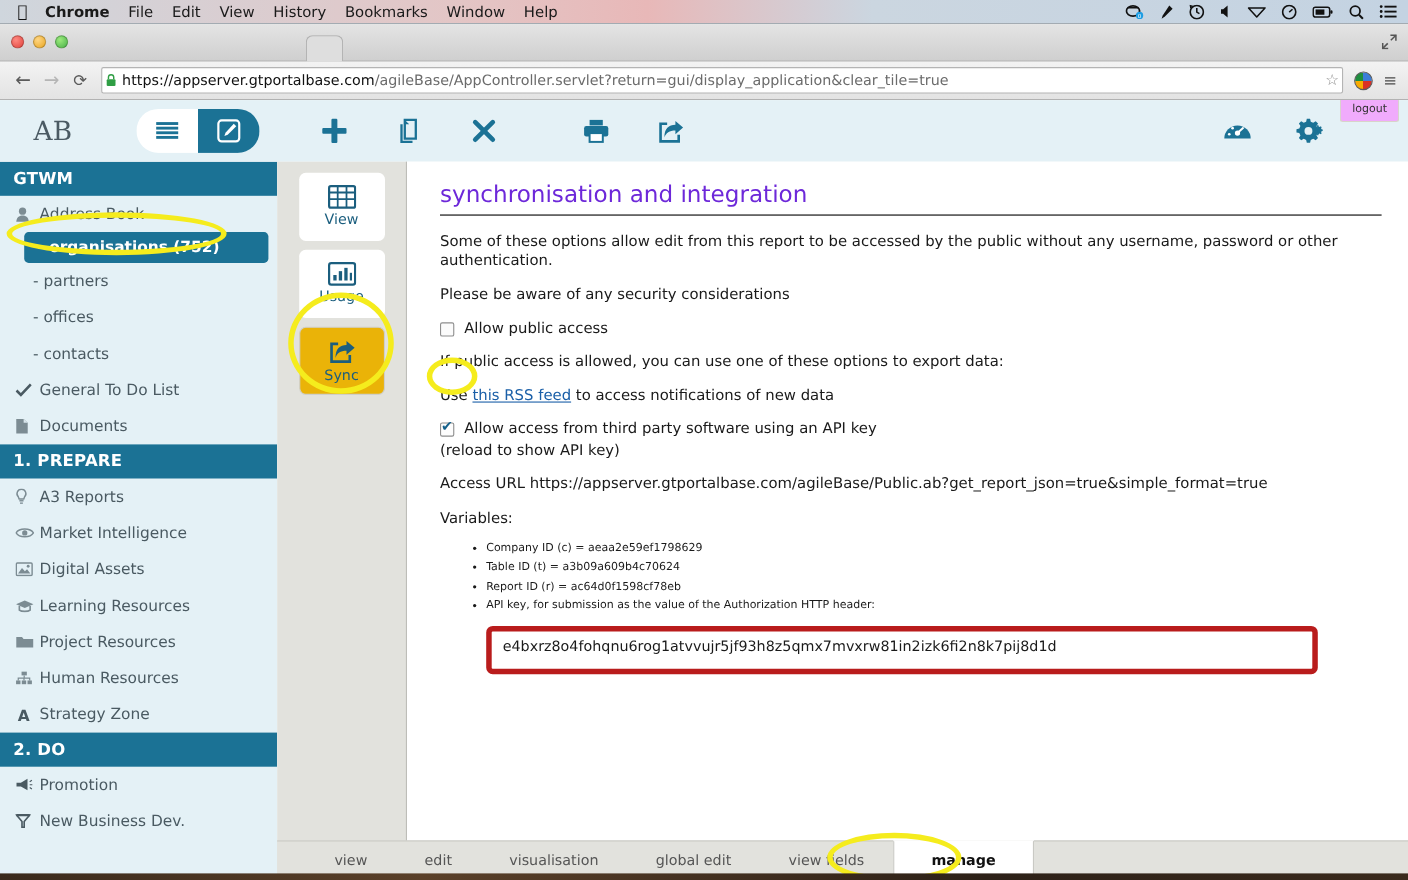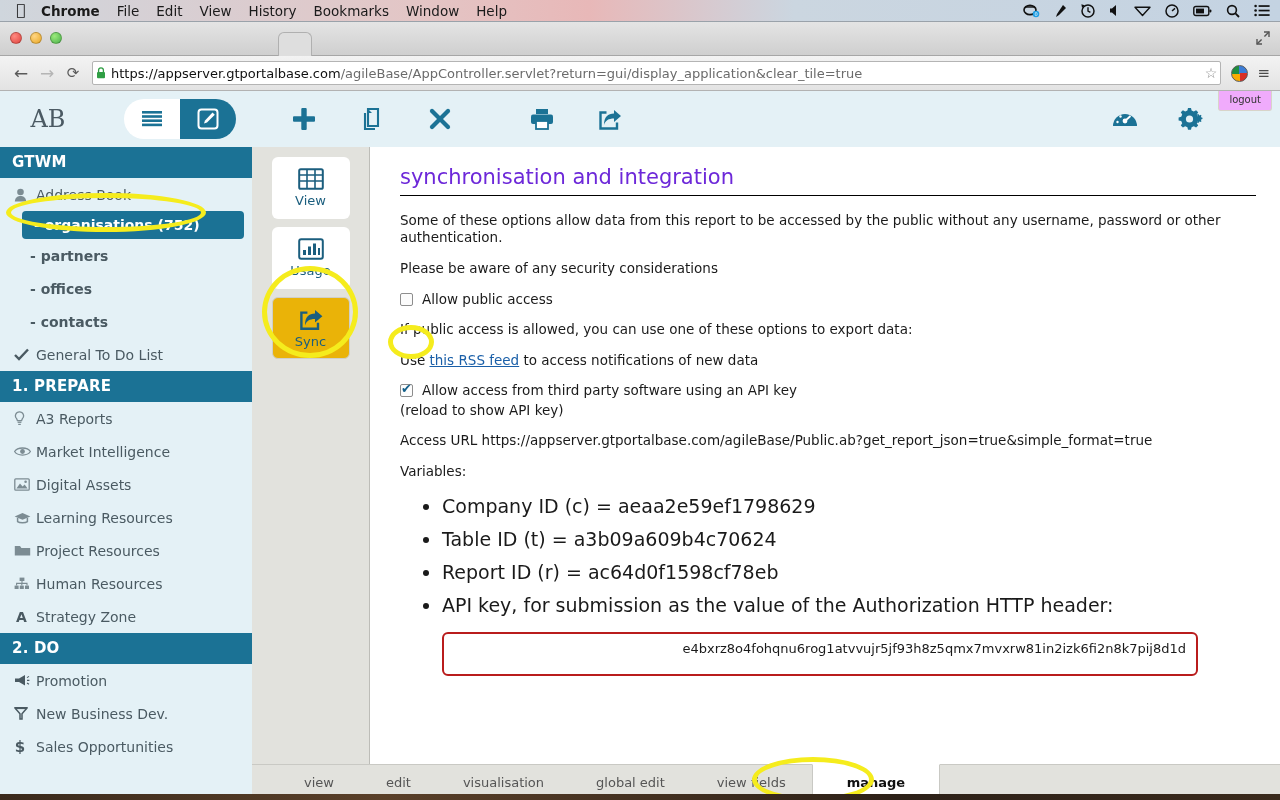--- a/index.html
+++ b/index.html
@@ -140,21 +140,21 @@
     padding: 6px 0 7px 12px;
     letter-spacing: .2px;
   }
   .sb-item {
     display: flex; align-items: center;
     padding: 6px 21px 6px 14px;
     font-size: 14px; color: #4a5a62;
     min-height: 33px;
   }
   .sb-item .ic { width: 22px; flex: none; display: flex; align-items: center; color: #7c8c93; }
-  .sb-item.sub { padding-left: 28px; color: #4a5a62; font-weight: bold; }
+  .sb-item.sub { padding-left: 28px; color: #4a5a62; }
   .sb-item.sub .lbl { padding-left: 2px; }
   .sb-item.selected {
     background: #1b7295; color: #fff; font-weight: bold;
     margin: 0 8px 0 22px; border-radius: 4px;
     padding-left: 10px; min-height: 28px;
   }
 
   
   .vtabs {
     width: 118px; flex: none; background: #e2e2dd;
@@ -194,32 +194,31 @@
     position: relative;
   }
   .cbox.checked { background: #fdfdfd; }
   .cbox.checked::after {
     content: "✔"; position: absolute; left: 0px; top: -4px;
     font-size: 13px; color: #14608a; line-height: 16px;
   }
   .sub-note { font-size: 13.5px; color: #1a1a1a; margin: -10px 0 14px 0; }
   a.link { color: #1a5fa8; text-decoration: underline; }
   ul.vars { margin: 0 0 6px 42px; }
-  ul.vars li { font-size: 19px; color: #1a1a1a; line-height: 1.73; list-style: disc; }
+  ul.vars li { font-size: 10px; color: #1a1a1a; line-height: 1.73; list-style: disc; }
   .keybox {
     margin-left: 42px; margin-top: 4px;
     width: 756px; height: 44px;
-    border: 2px solid #b91c1c; border-radius: 6px;
+    border: 5px solid #b91c1c; border-radius: 6px;
     background: #fff;
     font-size: 13px; color: #1a1a1a;
     padding: 7px 10px;
     overflow: hidden;
     resize: none;
     font-family: "DejaVu Sans", "Liberation Sans", sans-serif;
-    text-align: right;
   }
 
   
   .bottom-strip {
     position: absolute; left: 252px; bottom: 0;
     width: 1028px; height: 36px;
     background: #e2e2dd;
     border-top: 1px solid #c9c9c4;
     display: flex; align-items: stretch;
   }
@@ -489,20 +488,29 @@
 
         <div class="sb-item">
           <span class="ic">
             <svg width="15" height="13" viewBox="0 0 15 13">
                 <path d="M1 7 L5 11 L14 1.5" fill="none" stroke="#4a5a62" stroke-width="2.4"></path>
               </svg>
           </span>
           <span class="lbl">General To Do List</span>
         </div>
 
+        <div class="sb-item">
+          <span class="ic">
+            <svg width="12" height="15" viewBox="0 0 12 15">
+                <path d="M0.8 0.8 L7.5 0.8 L11.2 4.4 L11.2 14.2 L0.8 14.2 Z" fill="#7c8c93"></path>
+                <path d="M7.5 0.8 L7.5 4.4 L11.2 4.4" fill="#d9e6ec"></path>
+              </svg>
+          </span>
+          <span class="lbl">Documents</span>
+        </div>
 
         <div class="sb-header">1. PREPARE</div>
 
         <div class="sb-item">
           <span class="ic">
             <svg width="11" height="15" viewBox="0 0 11 15">
                 <path d="M5.5 0.8 A4 4 0 0 0 2.6 7.6 L3.4 9.6 L7.6 9.6 L8.4 7.6 A4 4 0 0 0 5.5 0.8 Z" fill="none" stroke="#7c8c93" stroke-width="1.3"></path>
                 <rect x="3.6" y="10.6" width="3.8" height="1.3" fill="#7c8c93"></rect>
                 <rect x="4.2" y="12.8" width="2.6" height="1.2" fill="#7c8c93"></rect>
               </svg>
@@ -641,21 +649,21 @@
               <path d="M17 3 L24.4 9.2 L17 15.4 L17 11.9 C11.4 11.9 8.4 13.9 7 18.4 C7 9.7 11 6.8 17 6.6 Z" fill="#1b5e7e"></path>
               <path d="M20 15.8 L20 21.8 L3.4 21.8 L3.4 5.6 L9.4 5.6" fill="none" stroke="#1b5e7e" stroke-width="2.4"></path>
             </svg>
           <span class="vlabel">Sync</span>
         </div>
       </div>
 
       <div class="main">
         <h1 class="page-title">synchronisation and integration</h1>
 
-        <div class="p">Some of these options allow data from this report to be accessed by the public without any username, password or other authentication.</div>
+        <div class="p">Some of these options allow edit from this report to be accessed by the public without any username, password or other authentication.</div>
         <div class="p">Please be aware of any security considerations</div>
 
         <div class="cbrow">
           <span class="cbox"></span>
           <span>Allow public access</span>
         </div>
 
         <div class="p">If public access is allowed, you can use one of these options to export data:</div>
 
         <div class="p"><span>Use </span><a class="link" href="#">this RSS feed</a><span> to access notifications of new data</span></div>

